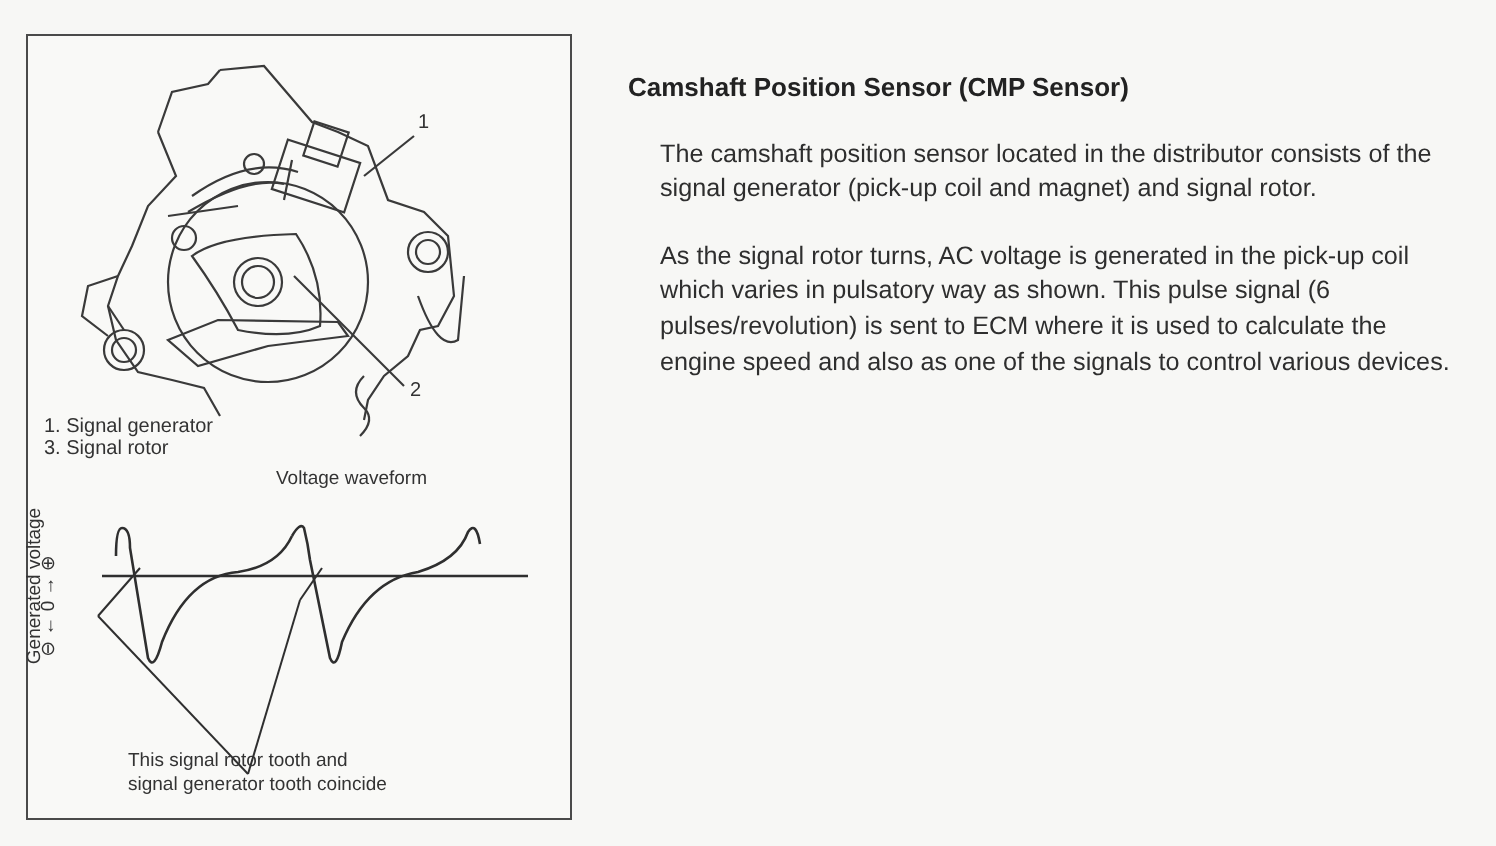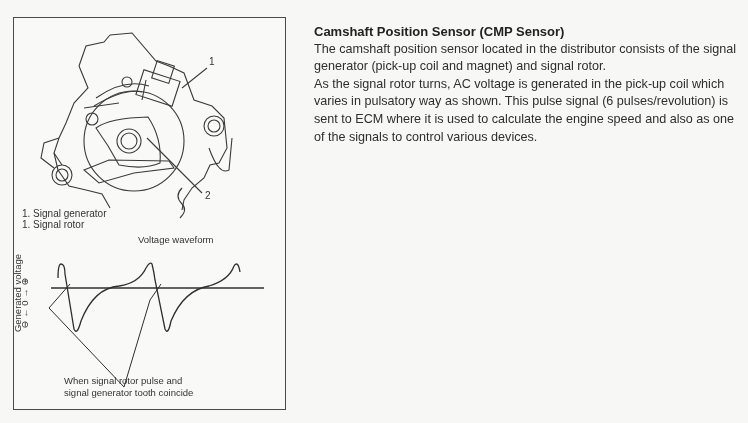--- a/index.html
+++ b/index.html
@@ -24,25 +24,25 @@
     transform: rotate(-90deg); transform-origin: center center;
     font-size: 9.5px; color: #333; text-align: center; white-space: nowrap;
   }
   .caption {
     position: absolute; left: 50px; top: 357px; font-size: 9.5px; line-height: 11.5px; color: #333;
   }
   .callout {
     position: absolute; font-size: 10px; color: #333;
   }
   .text-block {
-    position: absolute; left: 314px; top: 23px; width: 430px;
+    position: absolute; left: 314px; top: 35px; width: 430px;
     font-size: 12.6px; line-height: 17.6px; color: #2e2e2e;
   }
   .section-title { font-weight: bold; font-size: 13px; color: #222; }
-  .para { margin: 0; }
+  .para { margin: 16px; }
 </style>
 </head>
 <body>
 
 <div class="figure-frame">
 
   <svg width="273" height="393" viewBox="0 0 273 393">
     <g fill="none" stroke="#3a3a3a" stroke-width="1.1">
 
       <path d="M96 17 L118 15 L142 43 L155 48 L170 55 L180 82 L198 88 L210 100 L213 130 L205 145 L196 147 L190 160 L178 170 L170 182 L168 192"></path>
@@ -97,36 +97,36 @@
       <line x1="110" y1="369" x2="136" y2="282" stroke-width="1"></line>
       <line x1="136" y1="282" x2="147" y2="266" stroke-width="1"></line>
     </g>
   </svg>
 
   <span class="callout" style="left:195px; top:38px;">1</span>
   <span class="callout" style="left:191px; top:172px;">2</span>
 
   <div class="legend">
     <div>1. Signal generator</div>
-    <div>1. Signal rotor</div>
+    <div>3. Signal rotor</div>
   </div>
 
   <div class="waveform-title">Voltage waveform</div>
 
   <div class="y-axis-label">
     <span>⊖</span>
     <span> ← </span>
     <span>0</span>
     <span> → </span>
     <span>⊕</span>
   </div>
   <div class="y-axis-label" style="left:-45px; top:268px;">Generated voltage</div>
 
   <div class="caption">
-    <div>When signal rotor pulse and</div>
+    <div>This signal rotor tooth and</div>
     <div>signal generator tooth coincide</div>
   </div>
 </div>
 
 <div class="text-block">
   <div class="section-title">Camshaft Position Sensor (CMP Sensor)</div>
   <p class="para">The camshaft position sensor located in the distributor consists of the signal generator (pick-up coil and magnet) and signal rotor.</p>
   <p class="para">As the signal rotor turns, AC voltage is generated in the pick-up coil which varies in pulsatory way as shown. This pulse signal (6 pulses/revolution) is sent to ECM where it is used to calculate the engine speed and also as one of the signals to control various devices.</p>
 </div>
 

